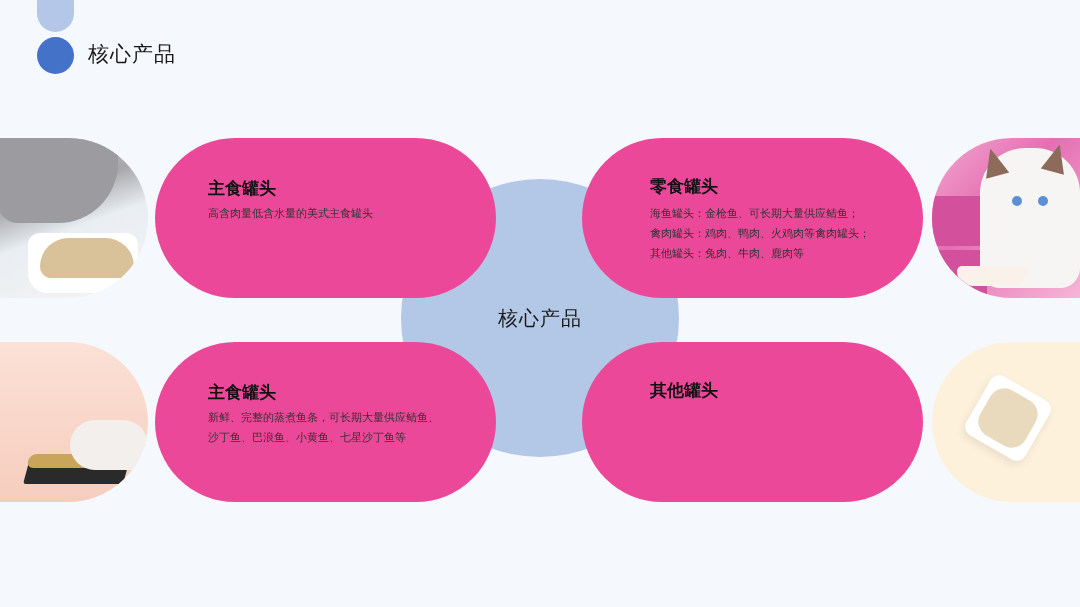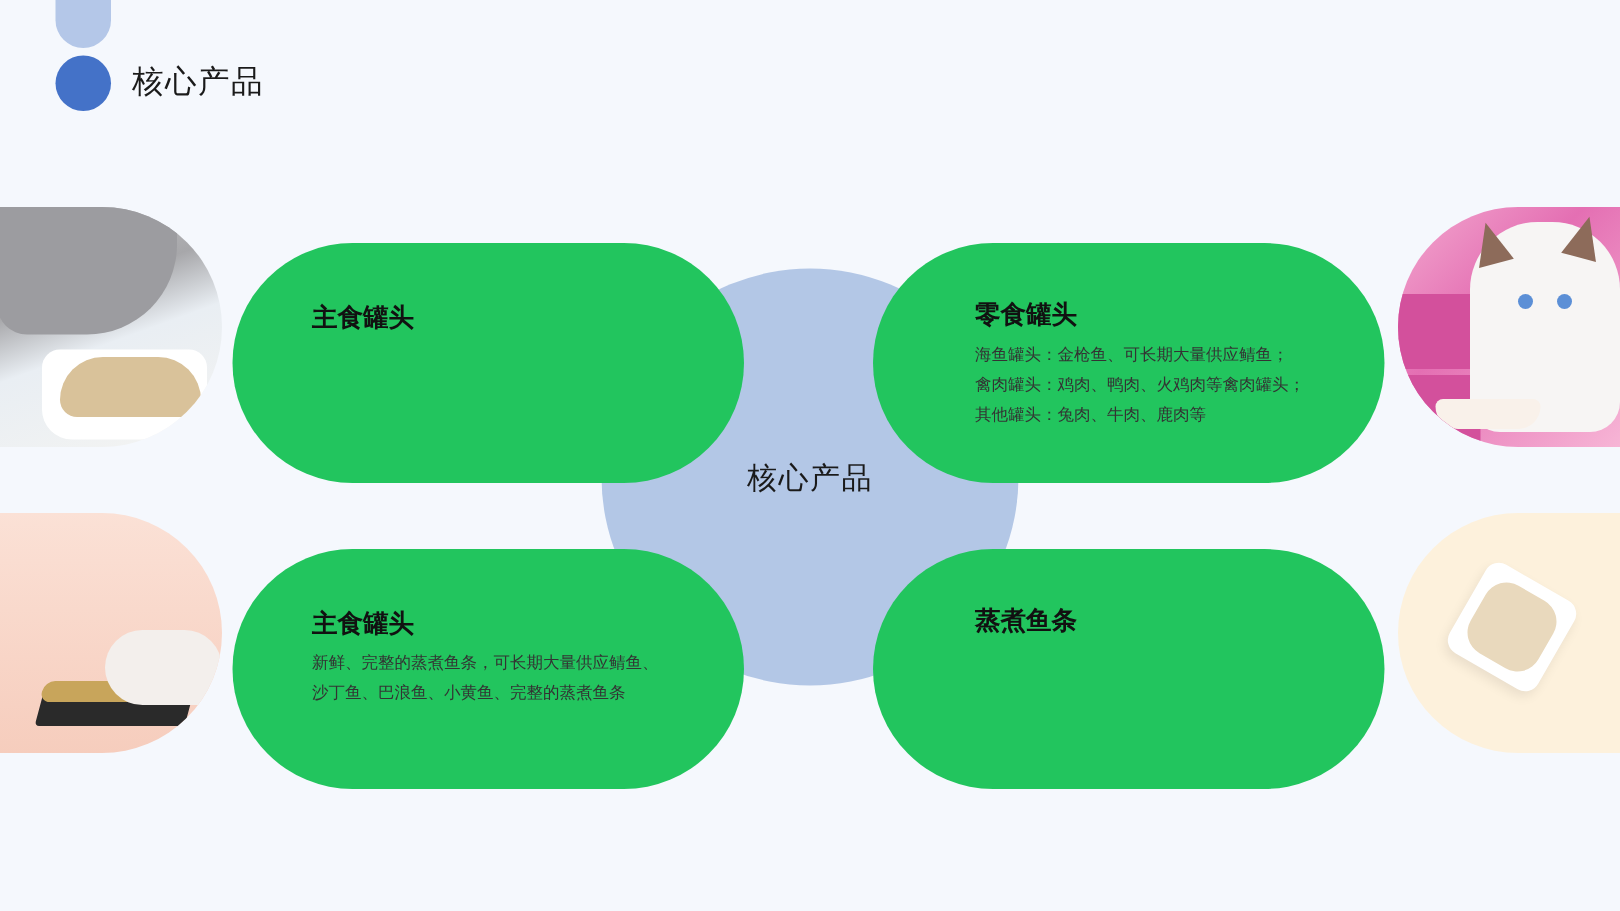--- a/index.html
+++ b/index.html
@@ -24,21 +24,21 @@
     .center-circle {
       position:absolute; left:401px; top:179px; width:278px; height:278px;
       border-radius:50%; background:#b3c7e6;
       display:flex; align-items:center; justify-content:center;
     }
     .center-label {
       font-size:20px; color:#1a1a1a; letter-spacing:1px; margin-top:0px;
     }
     .pill {
       position:absolute; width:341px; height:160px; border-radius:80px;
-      background:#22c55e; box-sizing:border-box;margin-top:24px;
+      background:#ec4899; box-sizing:border-box;
     }
     .pill.tl { left:155px; top:138px; }
     .pill.tr { left:582px; top:138px; }
     .pill.bl { left:155px; top:342px; }
     .pill.br { left:582px; top:342px; }
     .pill .inner { position:absolute; left:53px; top:38px; right:20px; }
     .pill.tr .inner, .pill.br .inner { left:68px;font-family:Liberation Mono, monospace; }
     .pill-title {
       font-size:17px; font-weight:bold; line-height:24px; margin-bottom:4px; color:#111;
     }
@@ -77,43 +77,44 @@
 <div class="deco-dot"></div>
 <div class="page-title">核心产品</div>
 
 <div class="center-circle">
   <span class="center-label">核心产品</span>
 </div>
 
 <div class="pill tl">
   <div class="inner">
     <div class="pill-title">主食罐头</div>
+    <div class="pill-line">高含肉量低含水量的美式主食罐头</div>
   </div>
 </div>
 
 <div class="pill tr">
   <div class="inner">
     <div class="pill-title">零食罐头</div>
     <div class="pill-line">海鱼罐头：金枪鱼、可长期大量供应鲭鱼；</div>
     <div class="pill-line">禽肉罐头：鸡肉、鸭肉、火鸡肉等禽肉罐头；</div>
     <div class="pill-line">其他罐头：兔肉、牛肉、鹿肉等</div>
   </div>
 </div>
 
 <div class="pill bl">
   <div class="inner">
     <div class="pill-title">主食罐头</div>
     <div class="pill-line">新鲜、完整的蒸煮鱼条，可长期大量供应鲭鱼、</div>
-    <div class="pill-line">沙丁鱼、巴浪鱼、小黄鱼、完整的蒸煮鱼条</div>
+    <div class="pill-line">沙丁鱼、巴浪鱼、小黄鱼、七星沙丁鱼等</div>
   </div>
 </div>
 
 <div class="pill br">
   <div class="inner">
-    <div class="pill-title">蒸煮鱼条</div>
+    <div class="pill-title">其他罐头</div>
   </div>
 </div>
 
 <div class="photo l p1">
   <div class="cat-grey"></div>
   <div class="bowl"></div>
   <div class="bowl-food"></div>
 </div>
 
 <div class="photo r p2">

